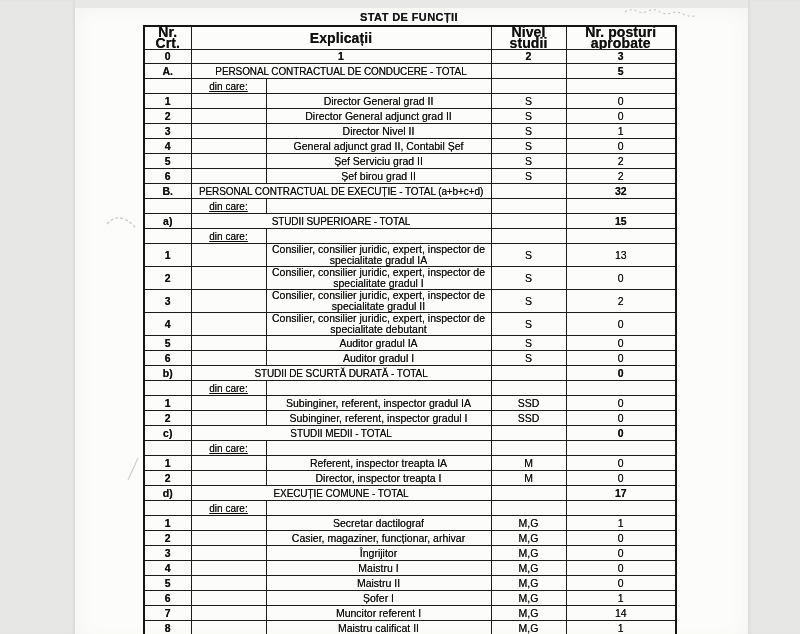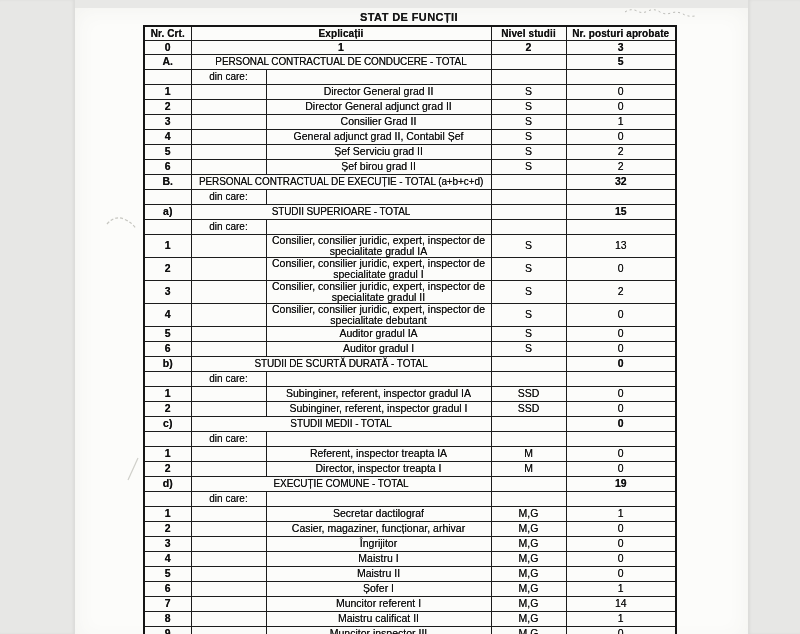--- a/index.html
+++ b/index.html
@@ -34,30 +34,30 @@
     font-size:10.5px;
     text-align:center;
     vertical-align:middle;
     padding:0 2px;
     overflow:hidden;
     line-height:11px;
     text-shadow:0 0 0.45px rgba(10,10,10,0.8);
     white-space:normal;
   }
   thead tr.hdr { height:14px; }
-  thead tr.hdr th { font-weight:bold; font-size:10px; letter-spacing:0.1px; }
+  thead tr.hdr th { font-weight:bold; font-size:14px; letter-spacing:0.1px; }
   thead tr.colnum { height:14px; }
   thead tr.colnum td { font-weight:bold; }
   tbody tr { height:15px; }
   tbody tr.tall { height:23px; }
   td.c-nr { font-weight:bold; }
   td.c-label { text-align:left; padding-left:3px; font-size:10px; }
   td.c-label.sec { font-weight:normal; font-size:10px; letter-spacing:-0.1px; }
   td.c-post.sec { font-weight:bold; }
-  td.c-ind { text-align:left; padding-left:3px; }
+  td.c-ind { text-align:left; padding-left:3px;text-decoration:underline; }
   td.c-ind.dincare { font-size:10px; }
   th.h-expl { text-align:center; }
   .artifact { position:absolute; pointer-events:none; }
 </style>
 </head>
 <body>
 
 <div class="scan-band left"></div>
 <div class="scan-band right"></div>
 
@@ -121,21 +121,21 @@
         <tr class="r-item">
           <td class="c-nr">2</td>
           <td class="c-ind"></td>
           <td class="c-label">Director General adjunct grad II</td>
           <td class="c-nivel">S</td>
           <td class="c-post">0</td>
         </tr>
         <tr class="r-item">
           <td class="c-nr">3</td>
           <td class="c-ind"></td>
-          <td class="c-label">Consilier Grad II</td>
+          <td class="c-label">Director Nivel II</td>
           <td class="c-nivel">S</td>
           <td class="c-post">1</td>
         </tr>
         <tr class="r-item">
           <td class="c-nr">4</td>
           <td class="c-ind"></td>
           <td class="c-label">General adjunct grad II, Contabil Șef</td>
           <td class="c-nivel">S</td>
           <td class="c-post">0</td>
         </tr>
@@ -272,21 +272,21 @@
           <td class="c-nr">2</td>
           <td class="c-ind"></td>
           <td class="c-label">Director, inspector treapta I</td>
           <td class="c-nivel">M</td>
           <td class="c-post">0</td>
         </tr>
         <tr class="r-section">
           <td class="c-nr">d)</td>
           <td class="c-label sec" colspan="2">EXECUȚIE COMUNE - TOTAL</td>
           <td class="c-nivel"></td>
-          <td class="c-post sec">19</td>
+          <td class="c-post sec">17</td>
         </tr>
         <tr class="r-dincare">
           <td class="c-nr"></td>
           <td class="c-ind dincare">din care:</td>
           <td class="c-label"></td>
           <td class="c-nivel"></td>
           <td class="c-post"></td>
         </tr>
         <tr class="r-item">
           <td class="c-nr">1</td>

